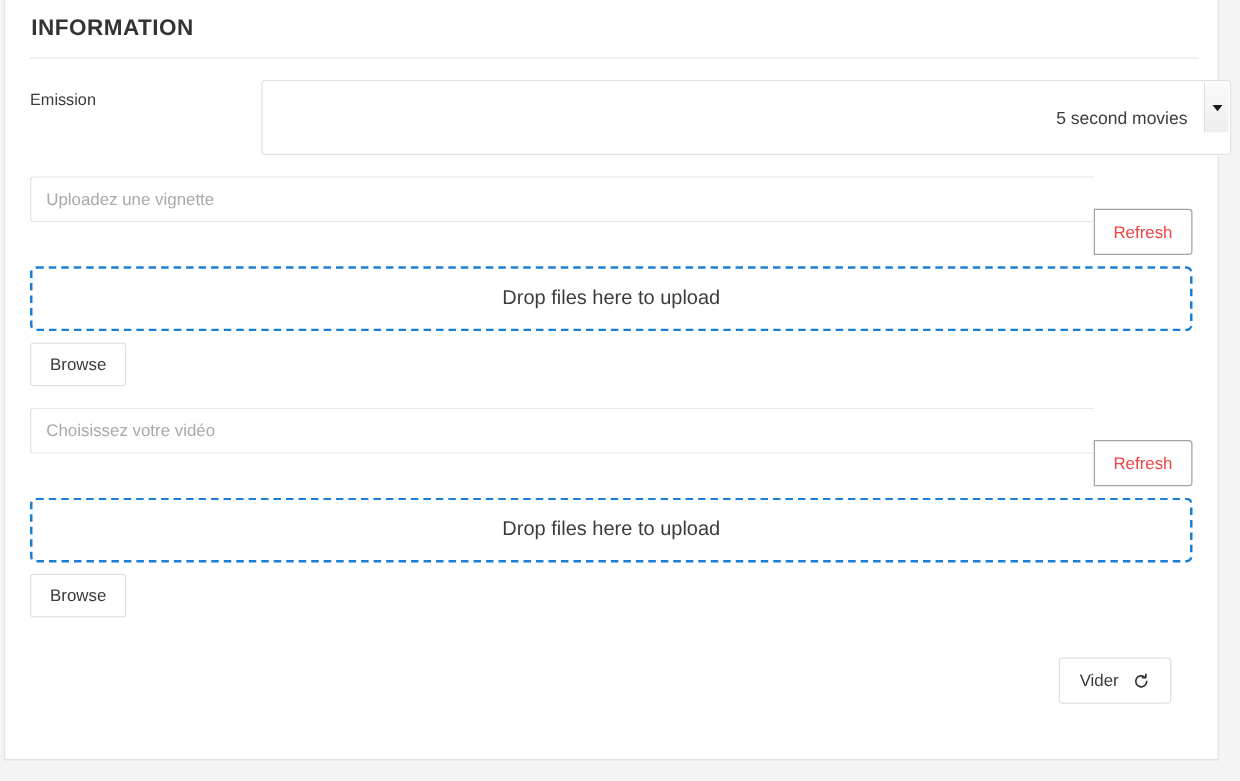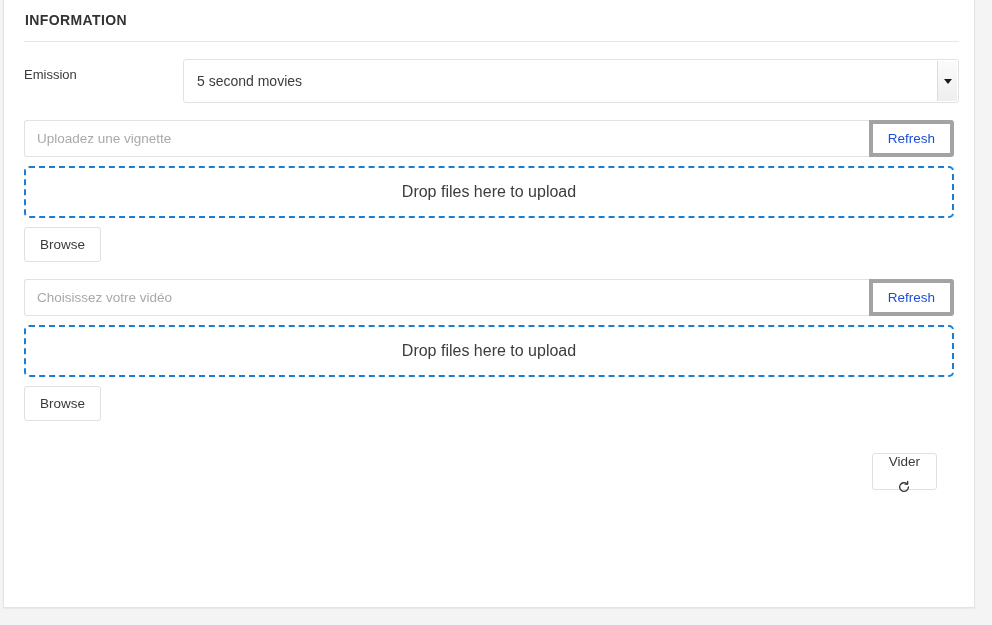--- a/index.html
+++ b/index.html
@@ -27,39 +27,40 @@
     border-top: none;
     box-sizing: border-box;
     box-shadow: 0 1px 1px rgba(0,0,0,.04);
   }
 
   .panel-body {
     padding: 18px 20px 0 20px;
   }
 
   .section-title {
-    font-size: 14px;
+    font-size: 18px;
     font-weight: bold;
     color: #333333;
     letter-spacing: .4px;
     margin: 0 0 13px 1px;
   }
 
   .divider {
     height: 1px;
     background: #e8e8e8;
     margin: 0 0 0 0;
     width: 935px;
   }
 
   
   .form-row {
     display: flex;
     align-items: flex-start;
     margin-top: 17px;
+    gap: 26px;
   }
   .form-label {
     width: 238px;
     flex: 0 0 238px;
     padding-top: 8px;
     font-size: 13px;
     color: #3a3a3a;
     box-sizing: border-box;
   }
   .req {
@@ -90,30 +91,31 @@
   
   .select-wrap {
     position: relative;
     width: 776px;
     margin-left: -79px;
   }
   select.sel {
     -webkit-appearance: none;
     appearance: none;
     width: 100%;
-    height: 44px;
+    height: 60px;
     box-sizing: border-box;
     border: 1px solid #e2e2e2;
     border-radius: 3px;
     background: #ffffff;
     padding: 0 34px 0 13px;
     font-family: "Liberation Sans", sans-serif;
     font-size: 14px;
     color: #3c3c3c;
     outline: none;
+    text-align: right;
   }
   .sel-btn {
     position: absolute;
     top: 2px;
     right: 2px;
     width: 19px;
     height: 40px;
     background: linear-gradient(#fbfbfb, #eeeeee);
     border-left: 1px solid #dcdcdc;
     border-radius: 0 2px 2px 0;
@@ -136,29 +138,30 @@
   }
   .input-group .txt {
     border-radius: 3px 0 0 3px;
     border-right: none;
   }
   .addon-btn {
     flex: 0 0 auto;
     height: 37px;
     box-sizing: border-box;
     padding: 0 15px;
-    border: 4px solid #a3a3a3;
+    border: 1px solid #a3a3a3;
     border-radius: 0 3px 3px 0;
     background: #ffffff;
     font-family: "Liberation Sans", sans-serif;
     font-size: 13.5px;
-    color: #1d4ed8;
+    color: #ef4444;
     cursor: pointer;
     display: flex;
     align-items: center;
+    margin-top: 26px;
   }
 
   
   .dropzone {
     margin-top: 9px;
     height: 52px;
     border: 2px dashed #1a7fd4;
     border-radius: 5px;
     display: flex;
     align-items: center;
@@ -198,21 +201,20 @@
     border-radius: 3px;
     font-family: "Liberation Sans", sans-serif;
     font-size: 13.5px;
     cursor: pointer;
     box-sizing: border-box;
   }
   .btn-default {
     background: #ffffff;
     border: 1px solid #e0e0e0;
     color: #3a3a3a;
-    flex-direction: column;
   }
   .btn-primary {
     background: #2196f3;
     border: 1px solid #2196f3;
     color: #ffffff;
   }
   .ico { display: inline-flex; align-items: center; }
 </style>
 </head>
 <body>

